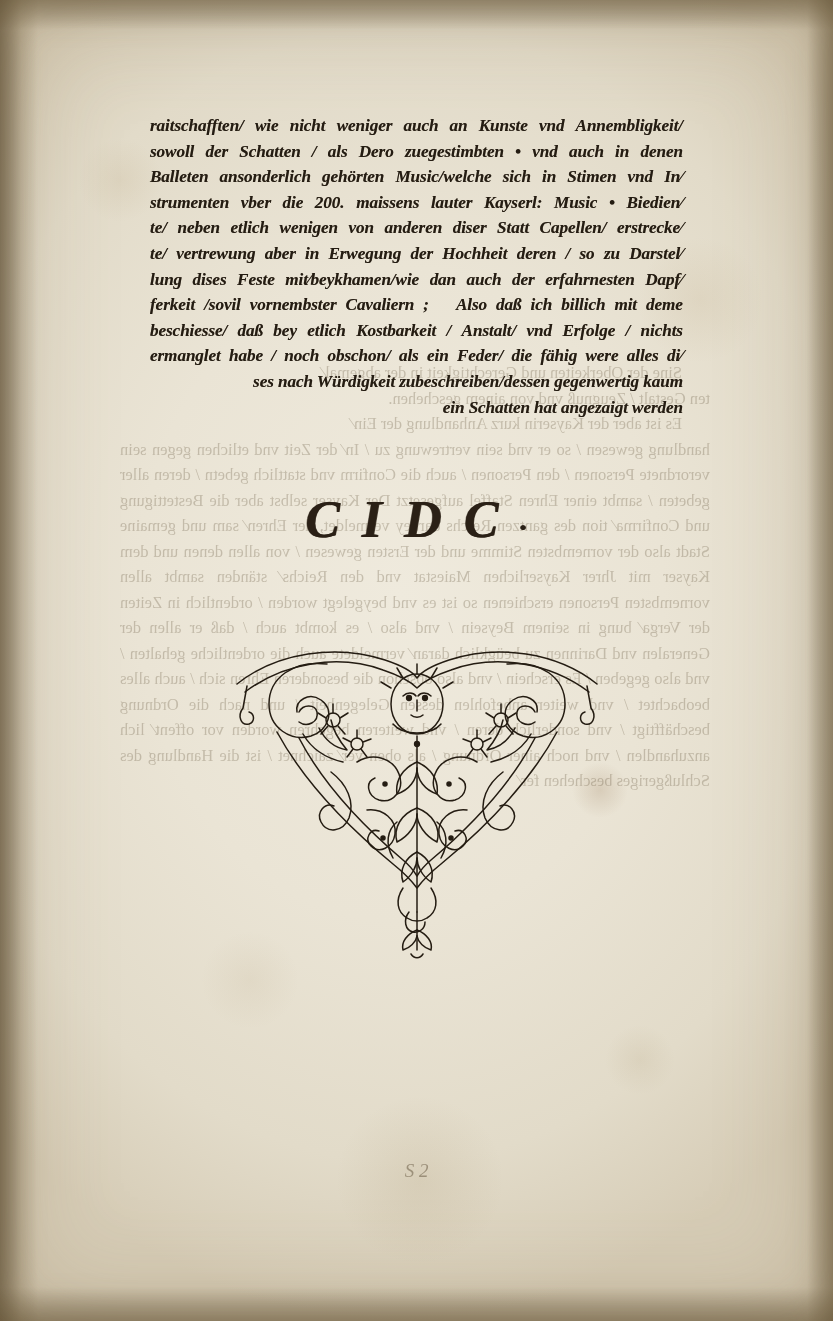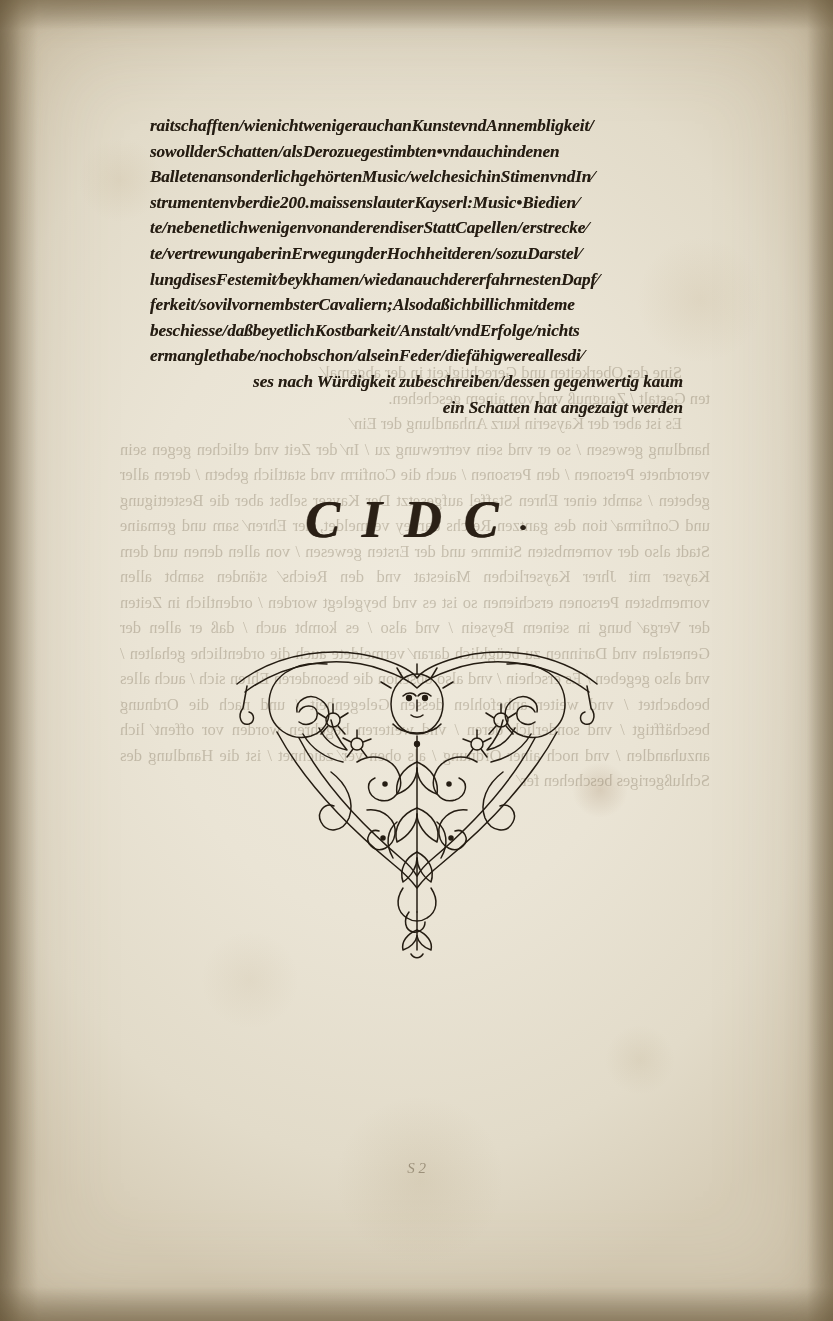--- a/index.html
+++ b/index.html
@@ -111,20 +111,21 @@
     font-style: italic;
     font-size: 17.2px;
     line-height: 25.6px;
     letter-spacing: -0.1px;
     text-align: justify;
     text-shadow: 0 0 0.6px rgba(40,28,14,0.55);
   }
   #textblock .line { display: block; white-space: nowrap; }
   #textblock .just {
     display: flex;
+    justify-content: space-between;
   }
   #textblock .center { text-align: right; white-space: normal; }
 
   
   #initials {
     position: absolute;
     top: 494px;
     left: 0;
     width: 833px;
     z-index: 3;
@@ -158,21 +159,21 @@
 
   
   .signature {
     position: absolute;
     left: 0; right: 0;
     top: 1160px;
     text-align: center;
     z-index: 3;
     font-family: "Liberation Serif", serif;
     font-style: italic;
-    font-size: 15px;
+    font-size: 19px;
     color: #6b5d46;
     opacity: 0.55;
   }
 </style>
 </head>
 <body>
 
 <div id="page">
 
   <div class="foxing"></div>

